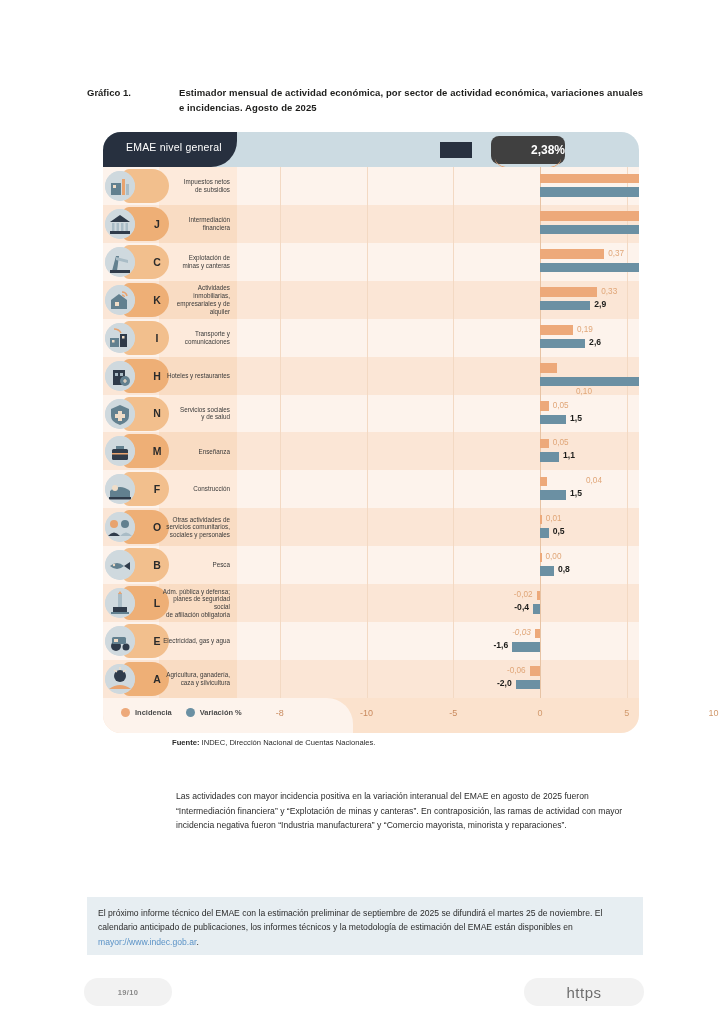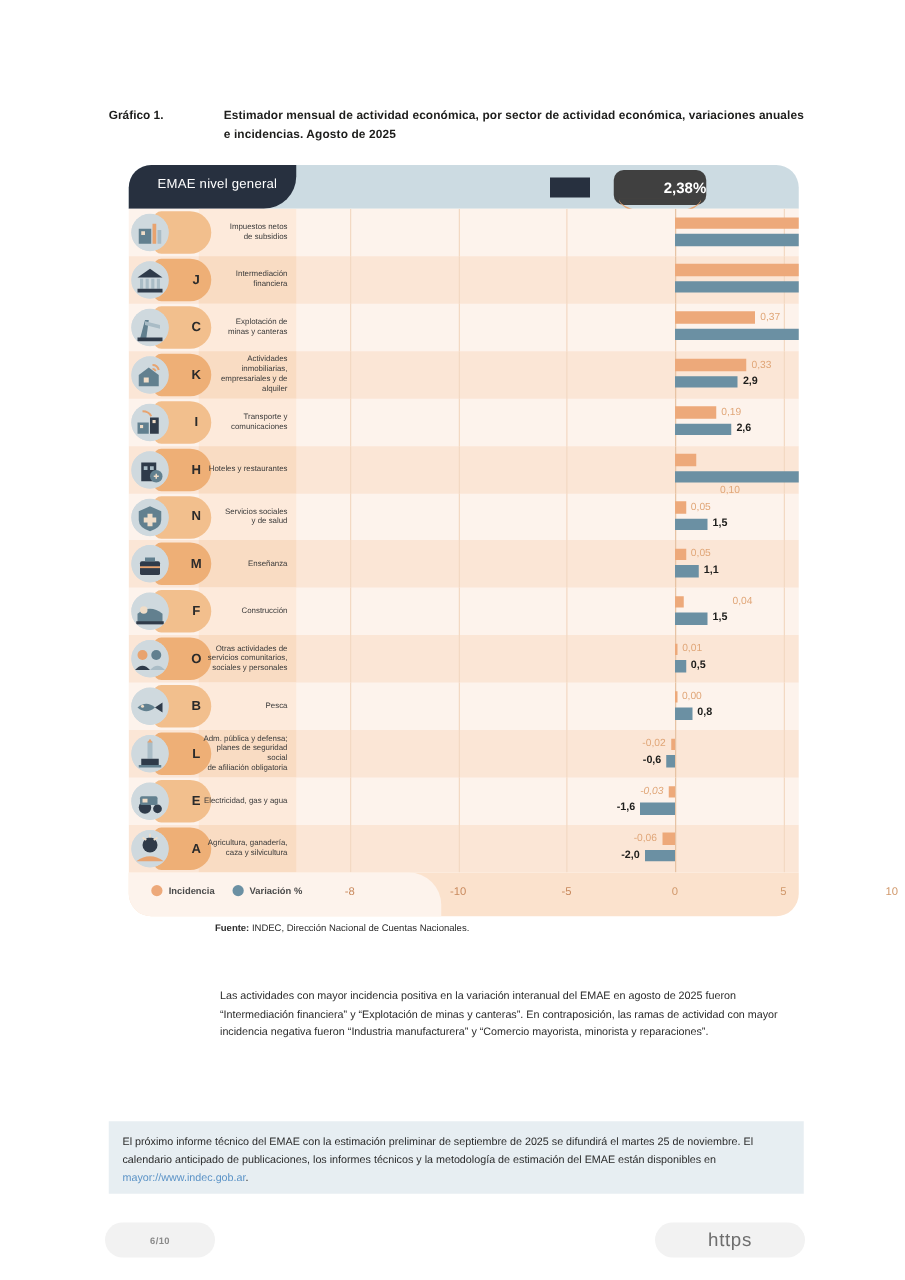--- a/index.html
+++ b/index.html
@@ -509,21 +509,21 @@
             <div class="rowlabel">Adm. pública y defensa;<br>planes de seguridad social<br>de afiliación obligatoria</div>
             <div class="plot">
               <div class="gridline" style="left: 42.75px;"></div>
               <div class="gridline" style="left: 129.5px;"></div>
               <div class="gridline" style="left: 216.25px;"></div>
               <div class="zeroline" style="left: 303px;"></div>
               <div class="gridline" style="left: 389.75px;"></div>
               <div class="bar inc" style="left: 299.53px; width: 3.47px;"></div>
               <div class="vlabel inc" style="right: 106.47px;">-0,02</div>
               <div class="bar var" style="left: 296.06px; width: 6.94px;"></div>
-              <div class="vlabel var" style="right: 109.94px;">-0,6</div>
+              <div class="vlabel var" style="right: 109.94px;">-0,4</div>
             </div>
           </div>
           <div class="row">
             <div class="lbl-pill"></div>
             <div class="letter-pill"></div>
             <div class="icon-circle">
               <svg viewBox="0 0 30 30" xmlns="http://www.w3.org/2000/svg">
                 <circle cx="15" cy="15" r="15" fill="#cfd9de"></circle>
                 <circle cx="11" cy="20" r="5" fill="#2f3b4a"></circle>
                 <circle cx="21" cy="21" r="3.5" fill="#2f3b4a"></circle>
@@ -613,19 +613,19 @@
     <b>Fuente:</b><span> INDEC, Dirección Nacional de Cuentas Nacionales.</span>
   </div>
 
   <div class="para">Las actividades con mayor incidencia positiva en la variación interanual del EMAE en agosto de 2025 fueron “Intermediación financiera” y “Explotación de minas y canteras”. En contraposición, las ramas de actividad con mayor incidencia negativa fueron “Industria manufacturera” y “Comercio mayorista, minorista y reparaciones”.</div>
 
   <div class="note">
     <p><span>El próximo informe técnico del EMAE con la estimación preliminar de septiembre de 2025 se difundirá el martes 25 de noviembre. El calendario anticipado de publicaciones, los informes técnicos y la metodología de estimación del EMAE están disponibles en </span><a href="#">mayor://www.indec.gob.ar</a><span>.</span></p>
   </div>
 
   <div class="pagepill">
-    <span>6/10</span>
+    <span>19/10</span>
   </div>
   <div class="logopill">
     <span>https</span>
   </div>
 
 </div>
 
 </body></html>

